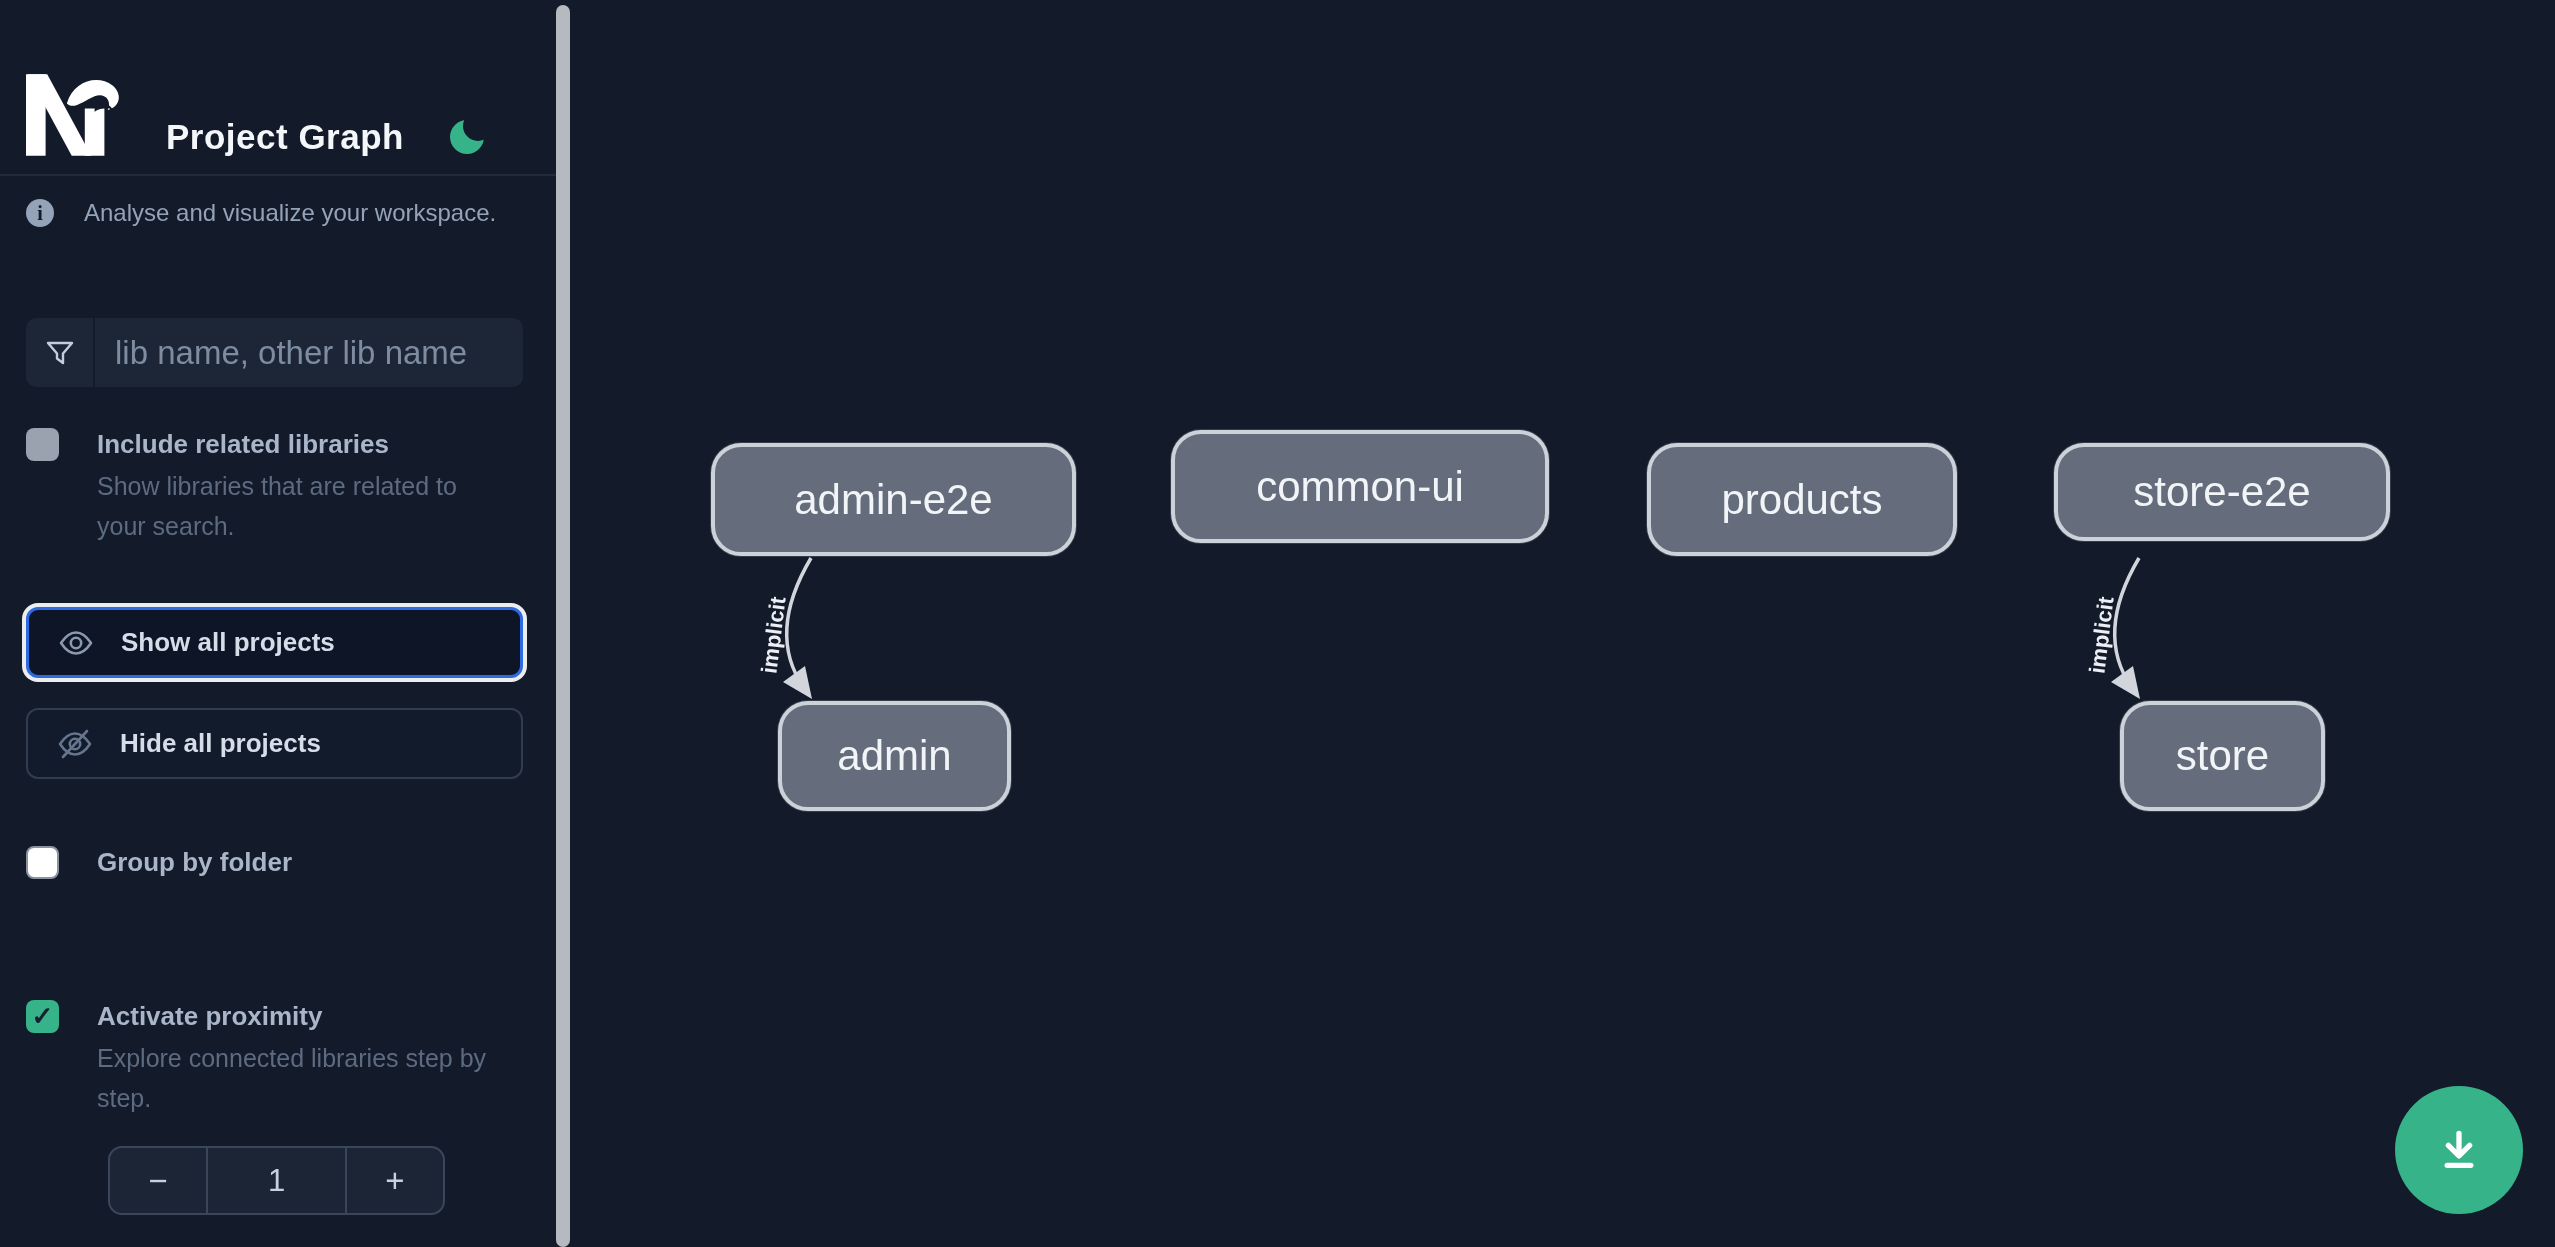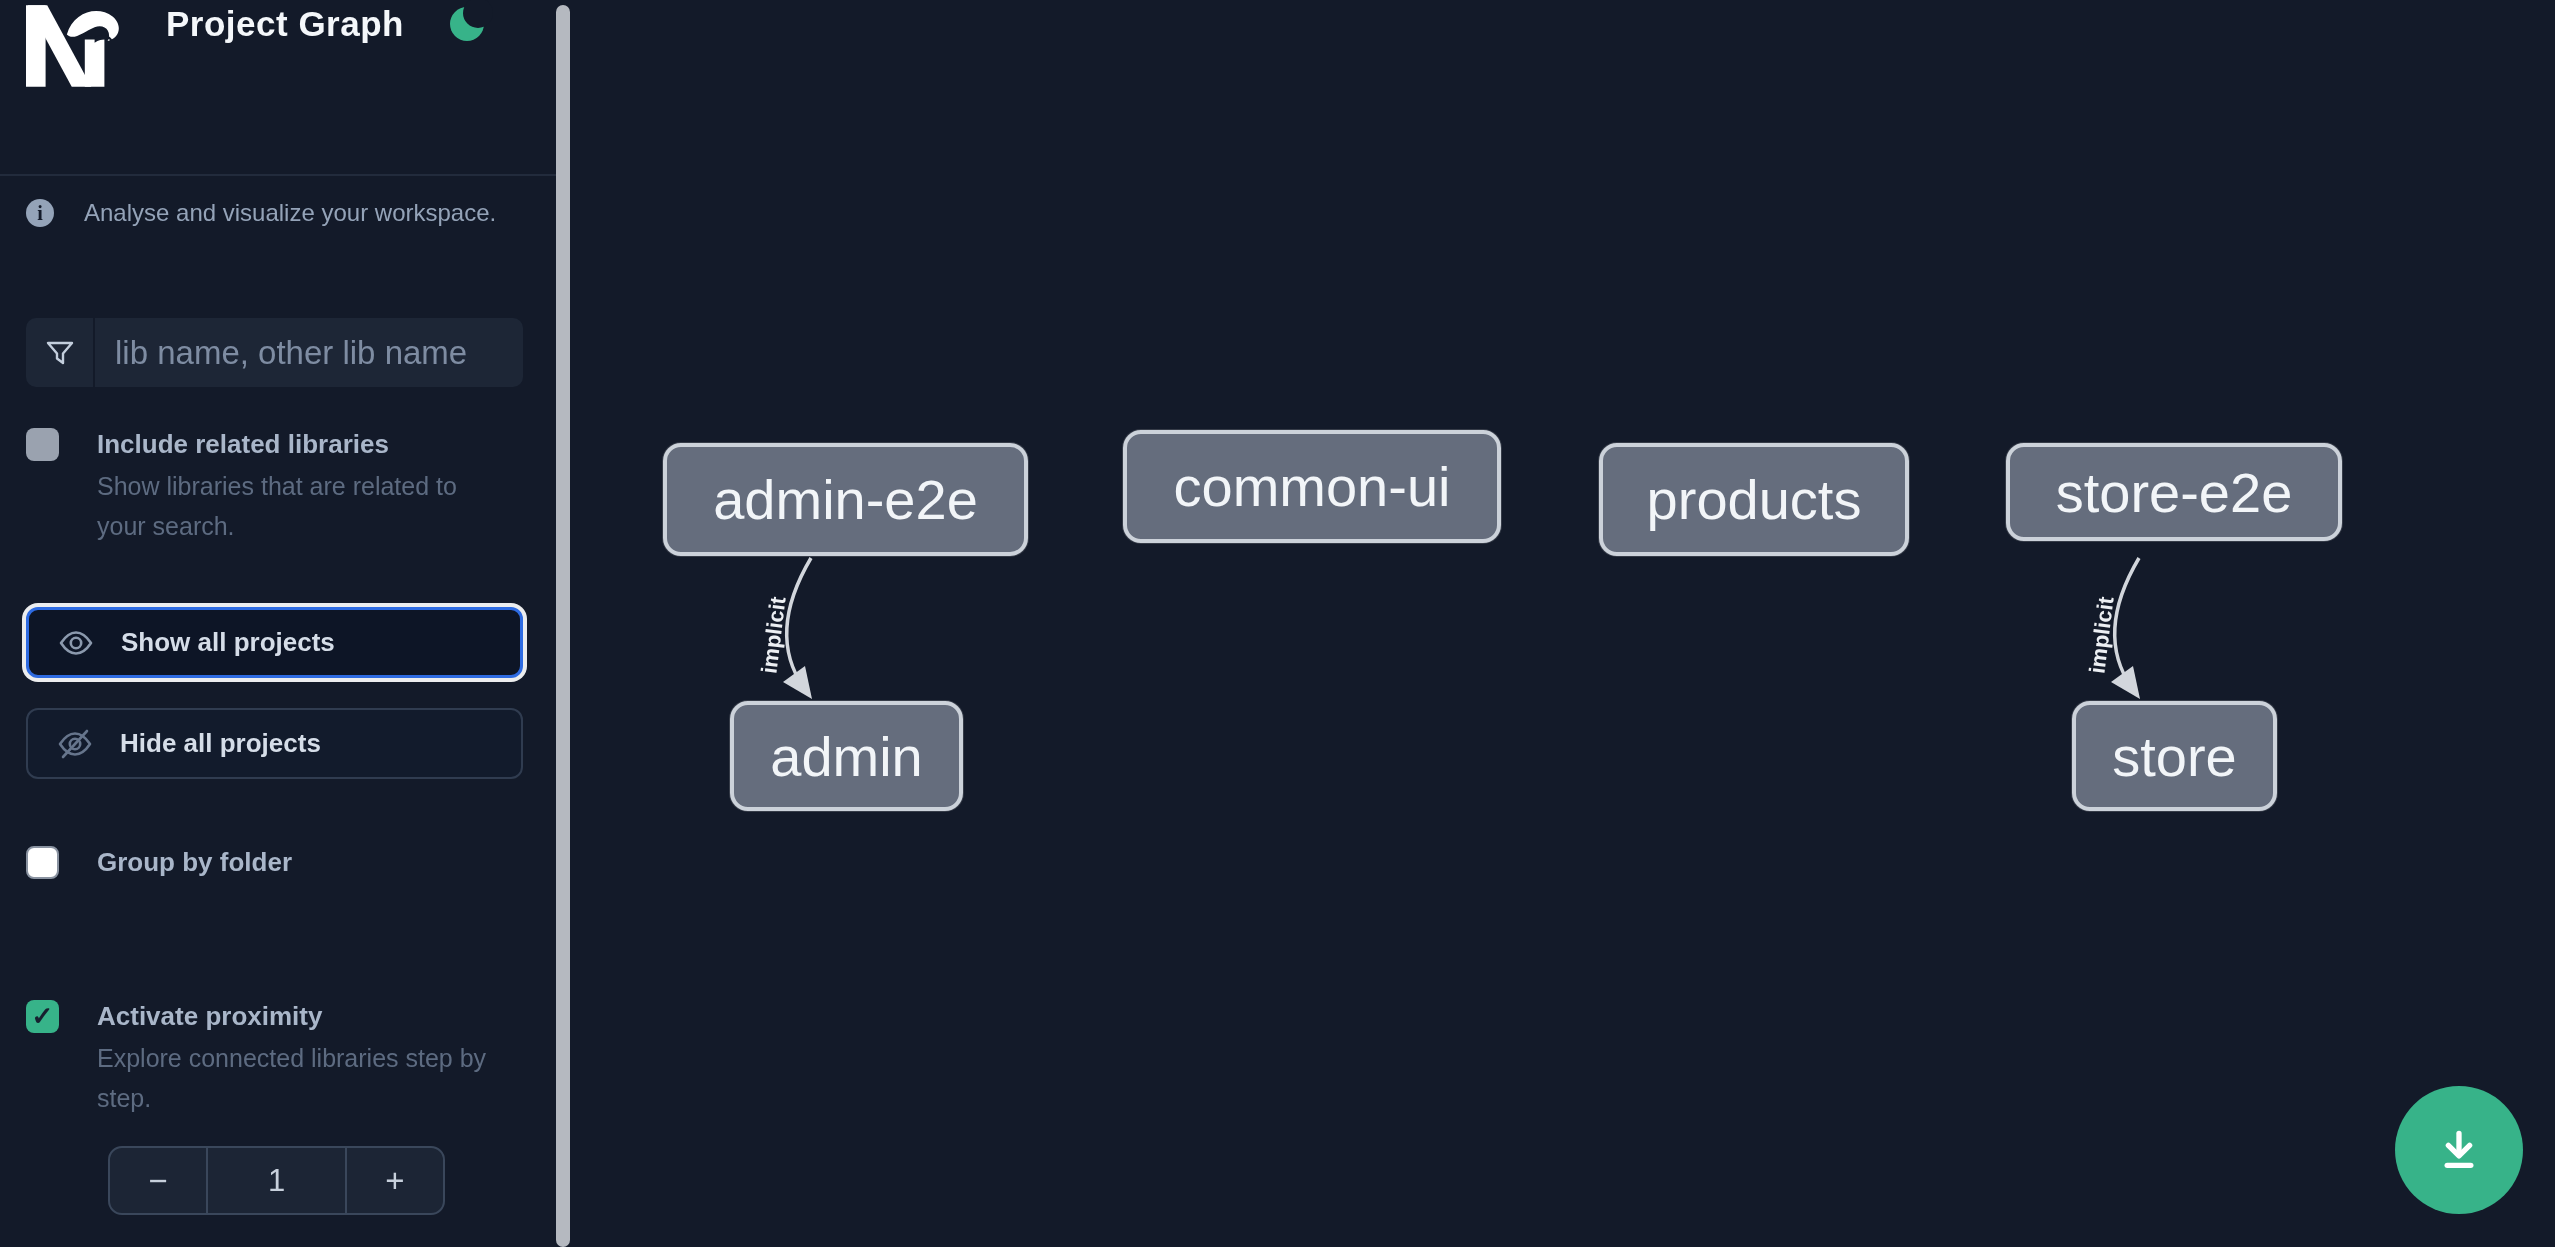--- a/index.html
+++ b/index.html
@@ -10,21 +10,21 @@
     font-family:"Liberation Sans", sans-serif;
     color:#e2e8f0;
   }
   
   .sidebar{
     position:absolute;left:0;top:0;width:557px;height:1247px;
     background:#131a29;
   }
   .sidebar-header{
     position:absolute;left:0;top:0;width:557px;height:176px;
-    display:flex;align-items:flex-start;padding:4px 26px;
+    display:flex;align-items:flex-end;padding:17px 26px;
     border-bottom:2px solid #222b3c;
   }
   .nx-logo{width:98px;height:84px;flex:0 0 auto;}
   .app-title{
     margin-left:42px;font-size:35px;font-weight:700;color:#f4f7fa;letter-spacing:0.5px;
   }
   .theme-toggle{
     margin-left:46px;position:relative;width:40px;height:40px;cursor:pointer;flex:0 0 auto;
   }
   .moon-full{position:absolute;left:0;top:3px;width:34px;height:34px;border-radius:50%;background:#37b389;}
@@ -98,23 +98,24 @@
   .resize-handle{
     position:absolute;left:556px;top:5px;width:14px;height:1242px;
     background:#b5b9c0;border-radius:8px;cursor:col-resize;
   }
 
   
   .canvas{position:absolute;left:570px;top:0;width:1985px;height:1247px;}
   .edges-svg{position:absolute;left:0;top:0;pointer-events:none;}
   .graph-node{
     position:absolute;display:flex;align-items:center;justify-content:center;
-    background:#656d7d;border:4px solid #ccd2da;border-radius:18px;
-    color:#f2f5f8;font-size:56px;font-weight:400;cursor:pointer;
+    background:#656d7d;border:4px solid #ccd2da;border-radius:30px;
+    color:#f2f5f8;font-size:42px;font-weight:400;cursor:pointer;
     box-shadow:0 0 0 1px rgba(255,255,255,0.15);
+    margin-left:48px;
   }
 
   .fab{
     position:absolute;left:2395px;top:1086px;width:128px;height:128px;border-radius:50%;
     background:#37b389;display:flex;align-items:center;justify-content:center;cursor:pointer;
   }
 </style>
 </head>
 <body>
 

